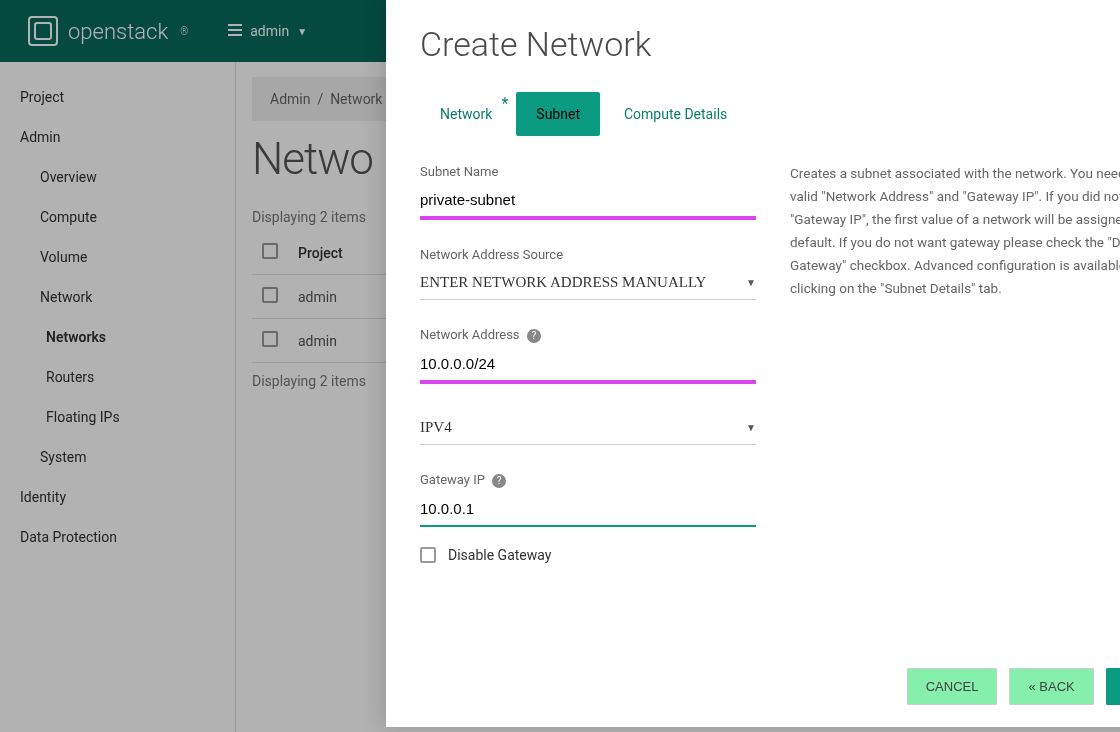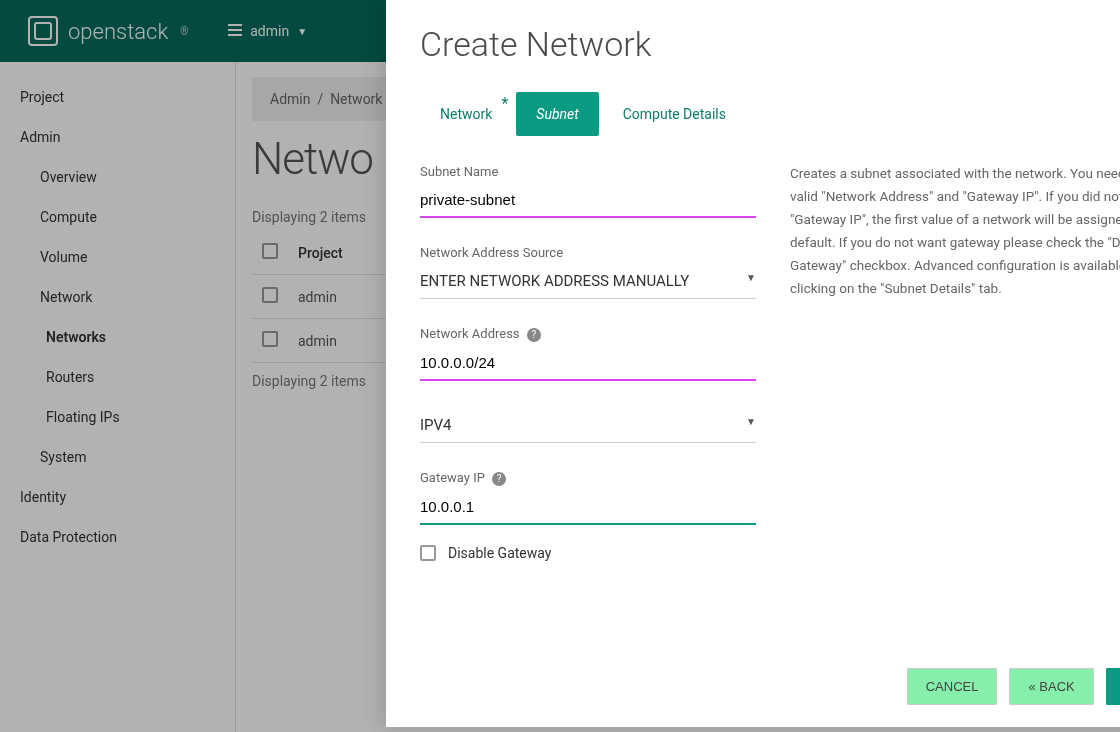--- a/index.html
+++ b/index.html
@@ -37,28 +37,28 @@
 .modal { position: absolute; left: 386px; top: 0; width: 835px; bottom: 5px; background: #fff; box-shadow: -4px 0 20px rgba(0,0,0,0.15); display: flex; flex-direction: column; }
 .modal-head { padding: 24px 34px 8px; display: flex; justify-content: space-between; align-items: flex-start; }
 .modal-title { font-size: 34px; font-weight: 300; color: #4a4a4a; }
 .close-x { font-size: 28px; color: #666; cursor: pointer; }
 .modal-body { flex: 1; padding: 10px 34px 0; display: flex; gap: 34px; overflow: auto; }
 .modal-left { width: 336px; }
 .modal-right { flex: 1; color: #666; font-size: 13.5px; line-height: 1.7; padding-top: 80px; }
 
 .tabs { display: flex; gap: 4px; margin-bottom: 28px; margin-top: 10px; }
 .tab { padding: 14px 20px; color: #0b7d6b; cursor: pointer; font-size: 14px; border-radius: 2px; position: relative; }
-.tab.active { background: #0b9a82; color: #ffffff; font-style: italic; }
+.tab.active { background: #0b9a82; color: #000000; }
 .tab .star { color: #0b7d6b; font-size: 16px; position: absolute; top: 2px; right: 4px; }
 
 .form-label { font-size: 13px; color: #666; margin-bottom: 4px; display: block; }
 .form-field { margin-bottom: 20px; margin-top: 27px; }
-.form-input { width: 100%; border: none; border-bottom: 2px solid #d946ef; padding: 8px 0; font-size: 15px; outline: none; background: transparent; }
+.form-input { width: 100%; border: none; border-bottom: 4px solid #d946ef; padding: 8px 0; font-size: 15px; outline: none; background: transparent; }
 .form-input.focused { border-bottom: 2px solid #0b9a82; }
-.form-select { display: flex; justify-content: space-between; align-items: flex-start; border-bottom: 1px solid #ccc; padding: 8px 0; cursor: pointer; font-size: 15px; text-transform: uppercase; }
+.form-select { display: flex; justify-content: space-between; align-items: center; border-bottom: 1px solid #ccc; padding: 8px 0; cursor: pointer; font-size: 15px; text-transform: uppercase; font-family: Liberation Serif, serif; }
 .form-select.normalcase { text-transform: none; }
 .caret { font-size: 10px; color: #555; }
 .help-icon { display: inline-block; width: 14px; height: 14px; border-radius: 50%; background: #888; color: #fff; font-size: 10px; text-align: center; line-height: 14px; margin-left: 4px; }
 .checkrow { display: flex; align-items: center; gap: 12px; margin-top: 8px; }
 
 .modal-footer { padding: 14px 26px 22px; display: flex; justify-content: flex-end; gap: 12px; }
 .btn { padding: 10px 18px; border: 1px solid #ccc; background: #86efac; font-size: 13px; cursor: pointer; border-radius: 1px; color: #444; }
 .btn-primary { background: #0b9a82; color: #fff; border-color: #0b9a82; letter-spacing: 1px; }
 </style>
 </head>

